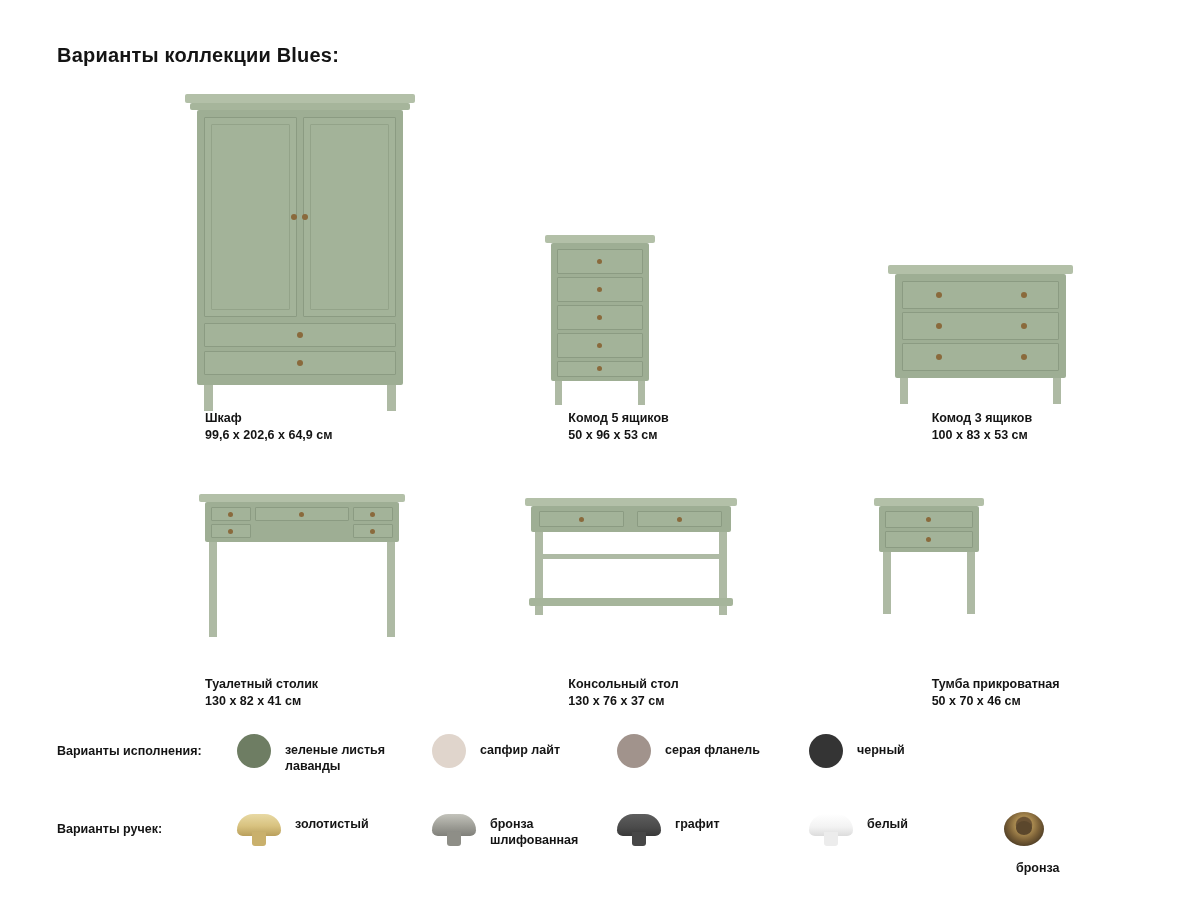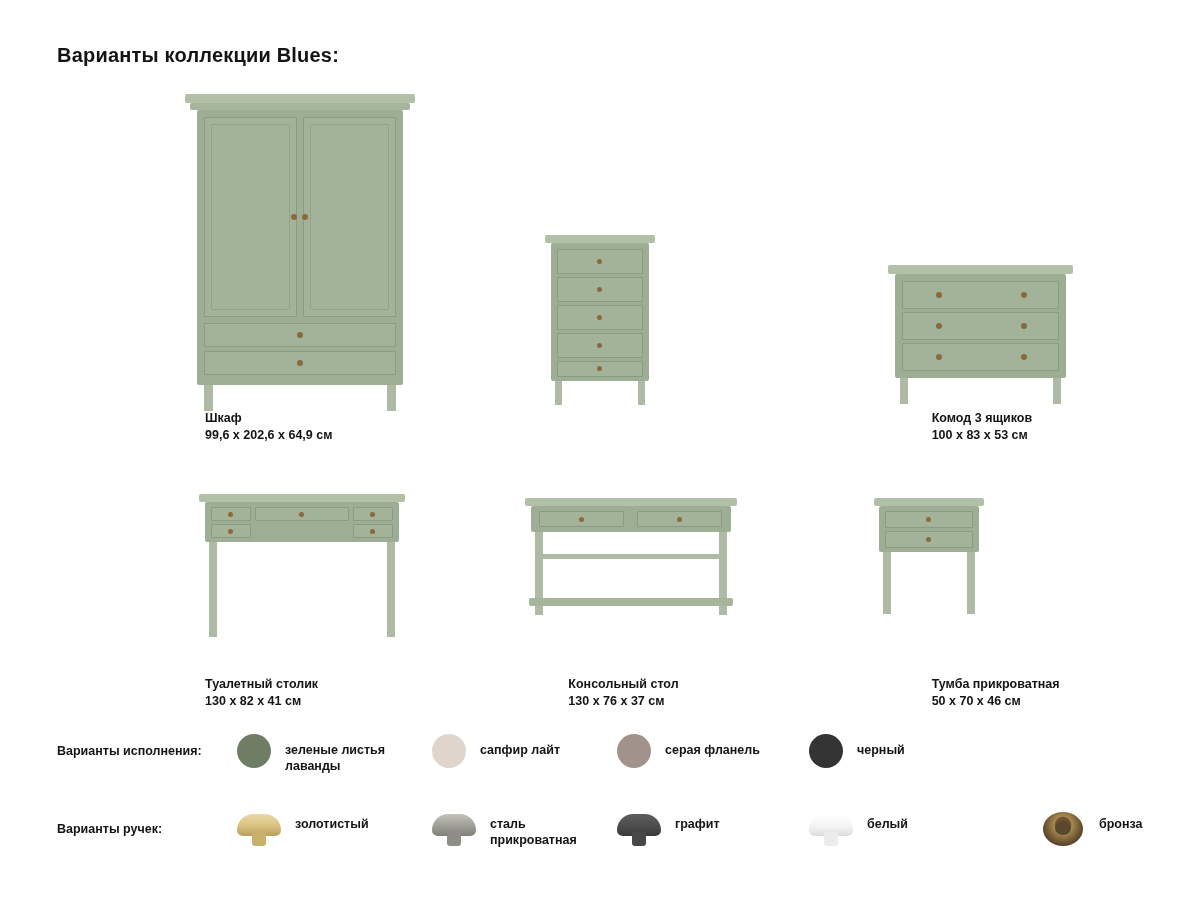--- a/index.html
+++ b/index.html
@@ -223,20 +223,24 @@
             <div class="drawer" style="left:12px; top:126px; width:86px; height:16px;"></div>
             <div class="knob sm" style="left:52px; top:24px;"></div>
             <div class="knob sm" style="left:52px; top:52px;"></div>
             <div class="knob sm" style="left:52px; top:80px;"></div>
             <div class="knob sm" style="left:52px; top:108px;"></div>
             <div class="knob sm" style="left:52px; top:131px;"></div>
             <div class="leg" style="left:10px; top:146px; width:7px; height:24px;"></div>
             <div class="leg" style="left:93px; top:146px; width:7px; height:24px;"></div>
           </div>
         </div>
+        <div class="caption">
+          <div class="name">Комод 5 ящиков</div>
+          <div class="dims">50 x 96 x 53 см</div>
+        </div>
       </div>
 
       <div class="cell">
         <div class="art">
           <div class="fig" style="left:104px; top:185px; width:200px; height:140px;">
             <div class="top" style="left:0; top:0; width:185px; height:9px; background:#b3c0a8;"></div>
             <div class="body" style="left:7px; top:9px; width:171px; height:104px;"></div>
             <div class="drawer" style="left:14px; top:16px; width:157px; height:28px;"></div>
             <div class="drawer" style="left:14px; top:47px; width:157px; height:28px;"></div>
             <div class="drawer" style="left:14px; top:78px; width:157px; height:28px;"></div>
@@ -359,40 +363,40 @@
         <span class="knob-stem" style="background:#c9b06c;"></span>
       </span>
       <span class="sw-text">золотистый</span>
     </div>
 
     <div class="swatch" style="left:375px; top:0;">
       <span class="knob-shape">
         <span class="knob-cap" style="background:linear-gradient(180deg,#c3c3bb 0%,#9a9a93 60%,#80807a 100%);"></span>
         <span class="knob-stem" style="background:#8e8e87;"></span>
       </span>
-      <span class="sw-text">сталь прикроватная</span>
+      <span class="sw-text">бронза шлифованная</span>
     </div>
 
     <div class="swatch" style="left:560px; top:0;">
       <span class="knob-shape">
         <span class="knob-cap" style="background:linear-gradient(180deg,#5e5e5e 0%,#4b4b4b 60%,#393939 100%);"></span>
         <span class="knob-stem" style="background:#474747;"></span>
       </span>
       <span class="sw-text">графит</span>
     </div>
 
     <div class="swatch" style="left:752px; top:0;">
       <span class="knob-shape">
         <span class="knob-cap" style="background:linear-gradient(180deg,#ffffff 0%,#f2f2f2 60%,#dcdcdc 100%);"></span>
         <span class="knob-stem" style="background:#ececec;"></span>
       </span>
       <span class="sw-text">белый</span>
     </div>
 
-    <div class="swatch" style="left:984px; top:0;">
+    <div class="swatch" style="left:945px; top:0;flex-direction:column;">
       <span class="knob-shape">
         <span class="knob-bronze"></span>
       </span>
       <span class="sw-text">бронза</span>
     </div>
   </div>
 
 </div>
 
 </body></html>

